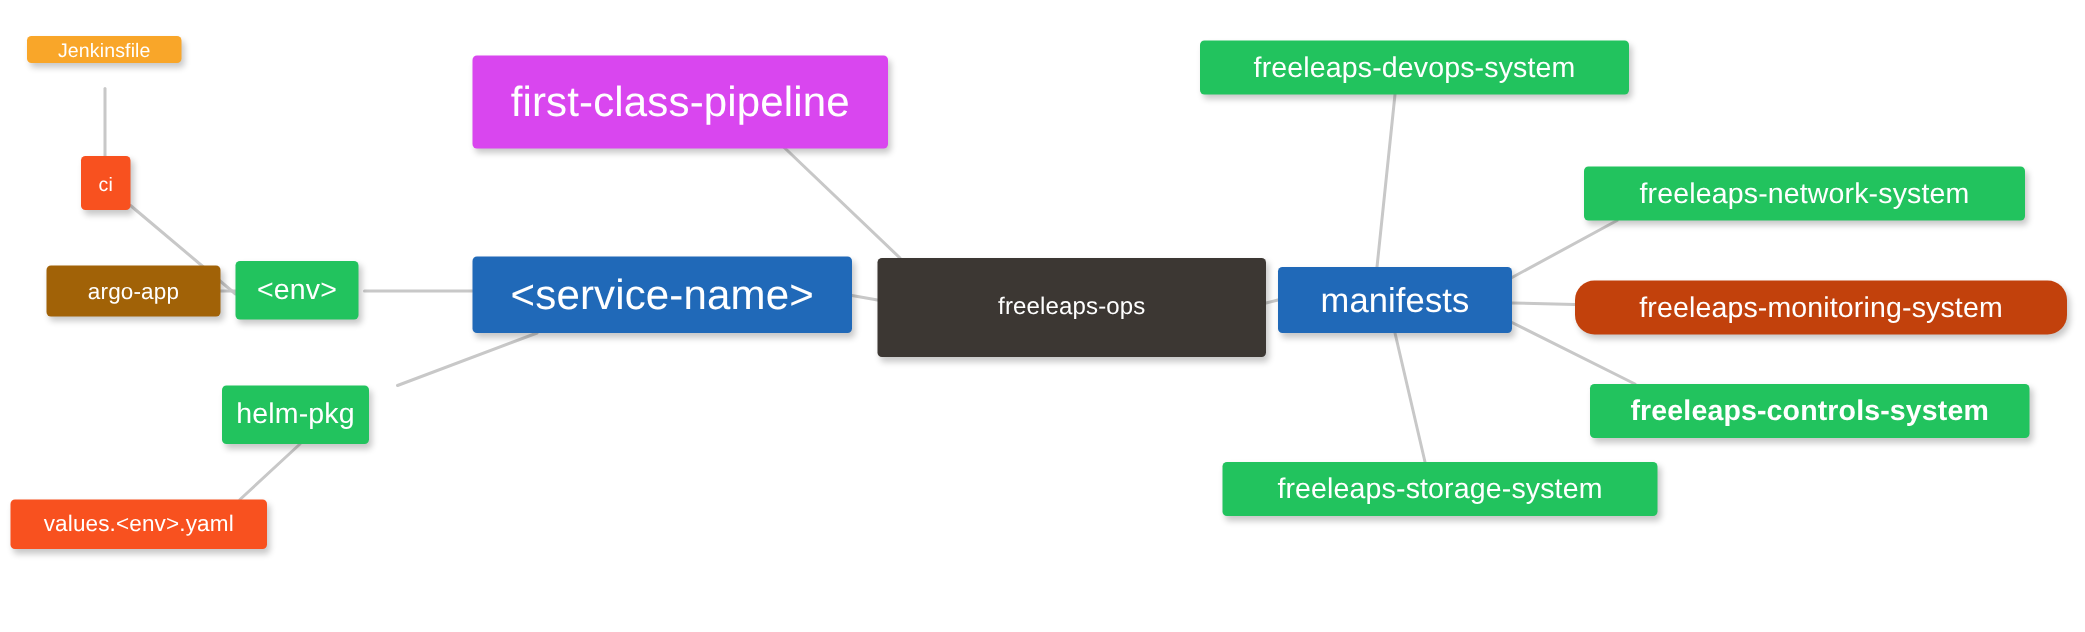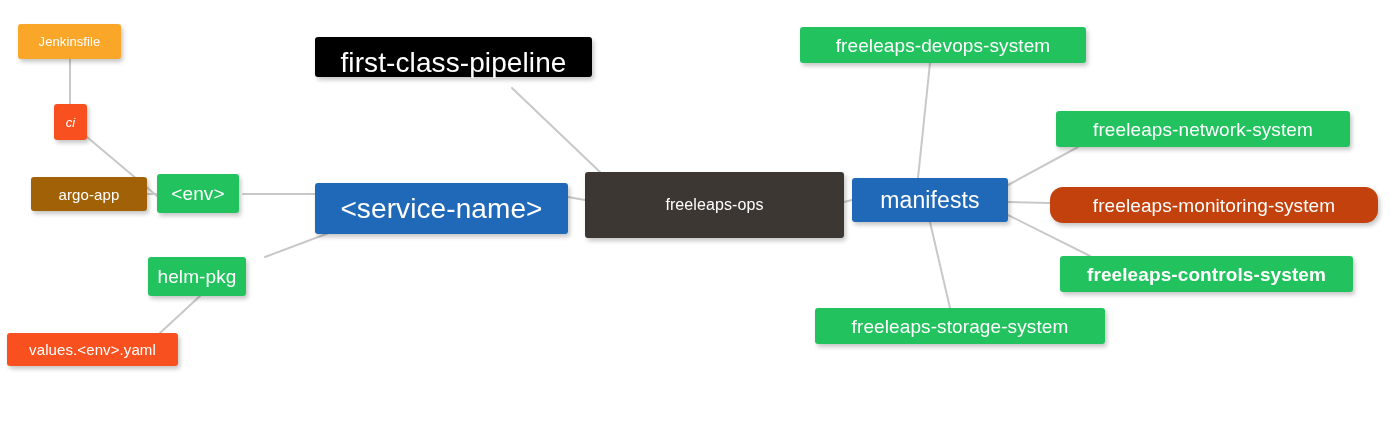--- a/index.html
+++ b/index.html
@@ -65,42 +65,42 @@
       <line x1="512" y1="88" x2="600" y2="172" stroke="#c8c8c8" stroke-width="2" stroke-linecap="round"></line>
       <line x1="568" y1="197" x2="585" y2="200" stroke="#c8c8c8" stroke-width="2" stroke-linecap="round"></line>
       <line x1="844" y1="202" x2="852" y2="200" stroke="#c8c8c8" stroke-width="2" stroke-linecap="round"></line>
       <line x1="918" y1="178" x2="930" y2="63" stroke="#c8c8c8" stroke-width="2" stroke-linecap="round"></line>
       <line x1="1008" y1="185" x2="1078" y2="147" stroke="#c8c8c8" stroke-width="2" stroke-linecap="round"></line>
       <line x1="1008" y1="202" x2="1050" y2="203" stroke="#c8c8c8" stroke-width="2" stroke-linecap="round"></line>
       <line x1="1008" y1="215" x2="1090" y2="256" stroke="#c8c8c8" stroke-width="2" stroke-linecap="round"></line>
       <line x1="930" y1="222" x2="950" y2="308" stroke="#c8c8c8" stroke-width="2" stroke-linecap="round"></line>
     </svg>
   <div id="nodes-layer">
-      <div class="node lvl-5" style="left: 18px; top: 24px; width: 103px; height: 35px; background: rgb(249, 166, 41); align-items: center;">
+      <div class="node lvl-5" style="left: 18px; top: 24px; width: 103px; height: 18px; background: rgb(249, 166, 41); align-items: center;">
         <span>Jenkinsfile</span>
       </div>
-      <div class="node lvl-5" style="left: 54px; top: 104px; width: 33px; height: 36px; background: rgb(248, 81, 31); font-style: italic;">
+      <div class="node lvl-5" style="left: 54px; top: 104px; width: 33px; height: 36px; background: rgb(248, 81, 31);">
         <span>ci</span>
       </div>
       <div class="node lvl-4" style="left: 31px; top: 177px; width: 116px; height: 34px; background: #a16207;">
         <span>argo-app</span>
       </div>
       <div class="node lvl-4" style="left: 7px; top: 333px; width: 171px; height: 33px; background: rgb(248, 81, 31);">
         <span>values.&lt;env&gt;.yaml</span>
       </div>
       <div class="node lvl-3" style="left: 148px; top: 257px; width: 98px; height: 39px; background: rgb(34, 195, 94);">
         <span>helm-pkg</span>
       </div>
       <div class="node lvl-3" style="left: 157px; top: 174px; width: 82px; height: 39px; background: rgb(34, 195, 94);">
         <span>&lt;env&gt;</span>
       </div>
-      <div class="node lvl-1" style="left: 315px; top: 37px; width: 277px; height: 40px; background: #000000; align-items: flex-end;">
+      <div class="node lvl-1" style="left: 315px; top: 37px; width: 277px; height: 62px; background: #d946ef;">
         <span>first-class-pipeline</span>
       </div>
-      <div class="node lvl-1" style="left: 315px; top: 171px; width: 253px; height: 51px; background: rgb(32, 105, 184); margin-top: 12px;">
+      <div class="node lvl-1" style="left: 315px; top: 171px; width: 253px; height: 51px; background: rgb(32, 105, 184);">
         <span>&lt;service-name&gt;</span>
       </div>
       <div class="node lvl-0" style="left: 585px; top: 172px; width: 259px; height: 66px; background: rgb(60, 55, 51);">
         <span>freeleaps-ops</span>
       </div>
       <div class="node lvl-2" style="left: 852px; top: 178px; width: 156px; height: 44px; background: rgb(32, 105, 184);">
         <span>manifests</span>
       </div>
       <div class="node lvl-3" style="left: 800px; top: 27px; width: 286px; height: 36px; background: rgb(34, 195, 94);">
         <span>freeleaps-devops-system</span>

